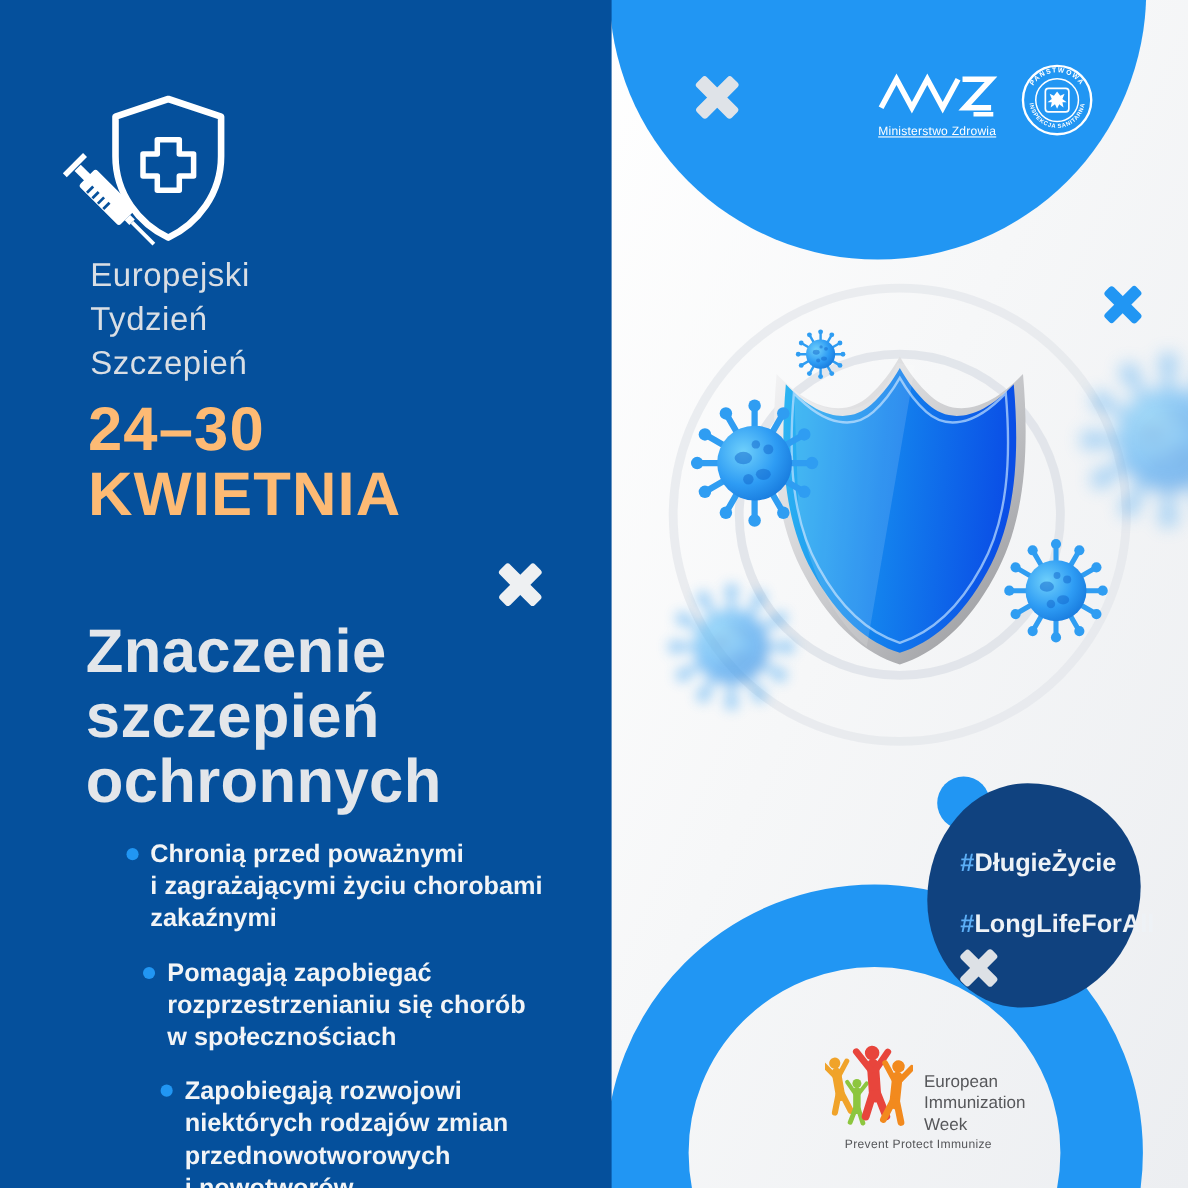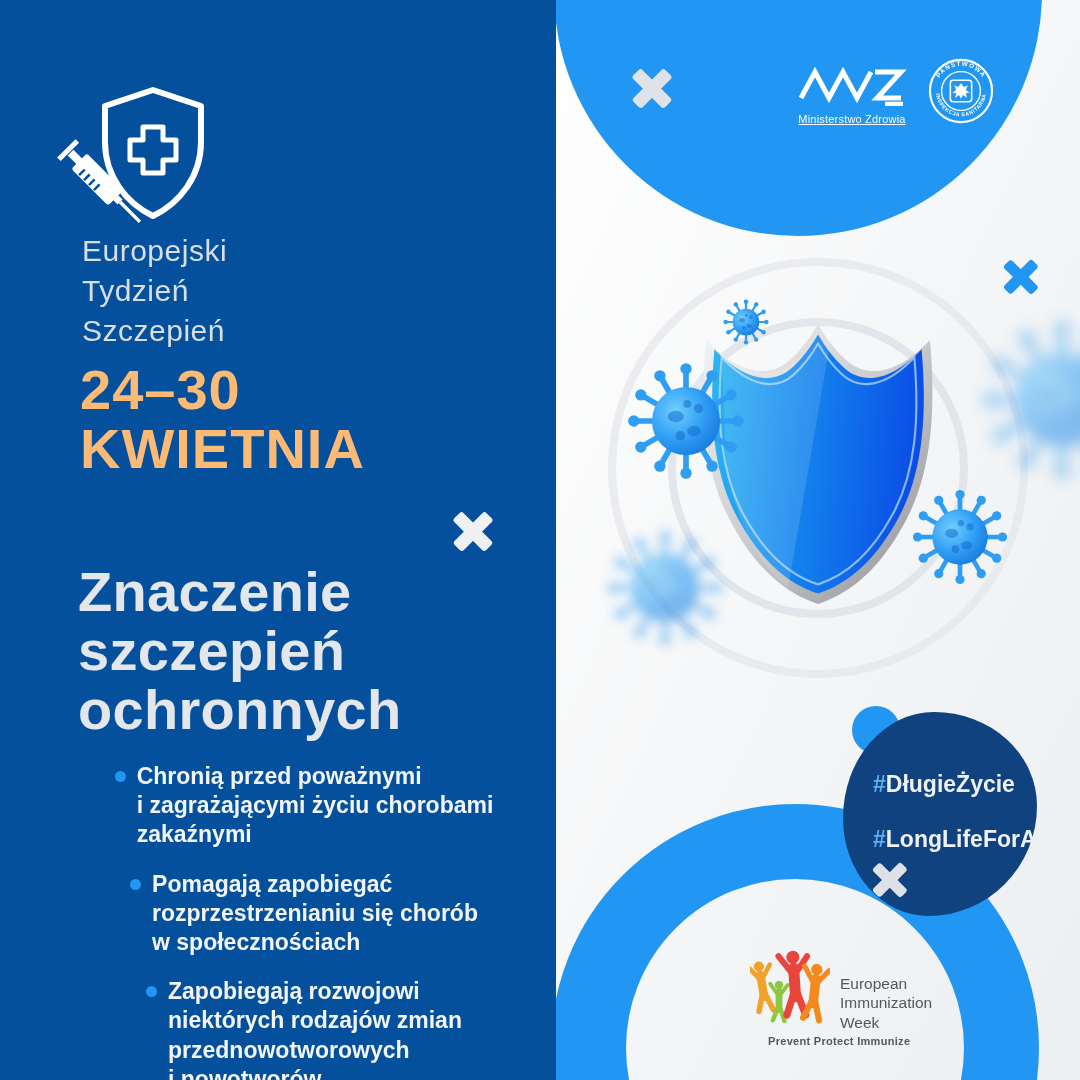--- a/index.html
+++ b/index.html
@@ -61,21 +61,21 @@
   .hash{color:var(--hash-blue,#5caef5);}
   .tag{color:#eef2f6;}
   .tag-line2{margin-left:15px;}
   .tag-line3{margin-top:25px;}
 
   
   .eiw{left:750px;top:938px;width:250px;}
   .eiw-row{display:flex;align-items:flex-end;}
   .eiw-title{margin-left:10px;margin-top:28px;font-size:15.5px;line-height:1.28;
     color:var(--logo-gray,#56575a);}
-  .eiw-tagline{margin-left:18px;margin-top:2px;font-size:11px;font-weight:700;letter-spacing:.3px;
+  .eiw-tagline{margin-left:18px;margin-top:2px;font-size:11px;font-weight:400;letter-spacing:.3px;
     color:var(--logo-gray,#56575a);}
 </style>
 </head>
 <body>
 
 <svg width="0" height="0" style="position:absolute" aria-hidden="true">
   <defs>
     <radialGradient id="vg" cx="35%" cy="35%" r="80%">
       <stop offset="0%" stop-color="#6fd0fb"></stop>
       <stop offset="55%" stop-color="#2e9cf4"></stop>

